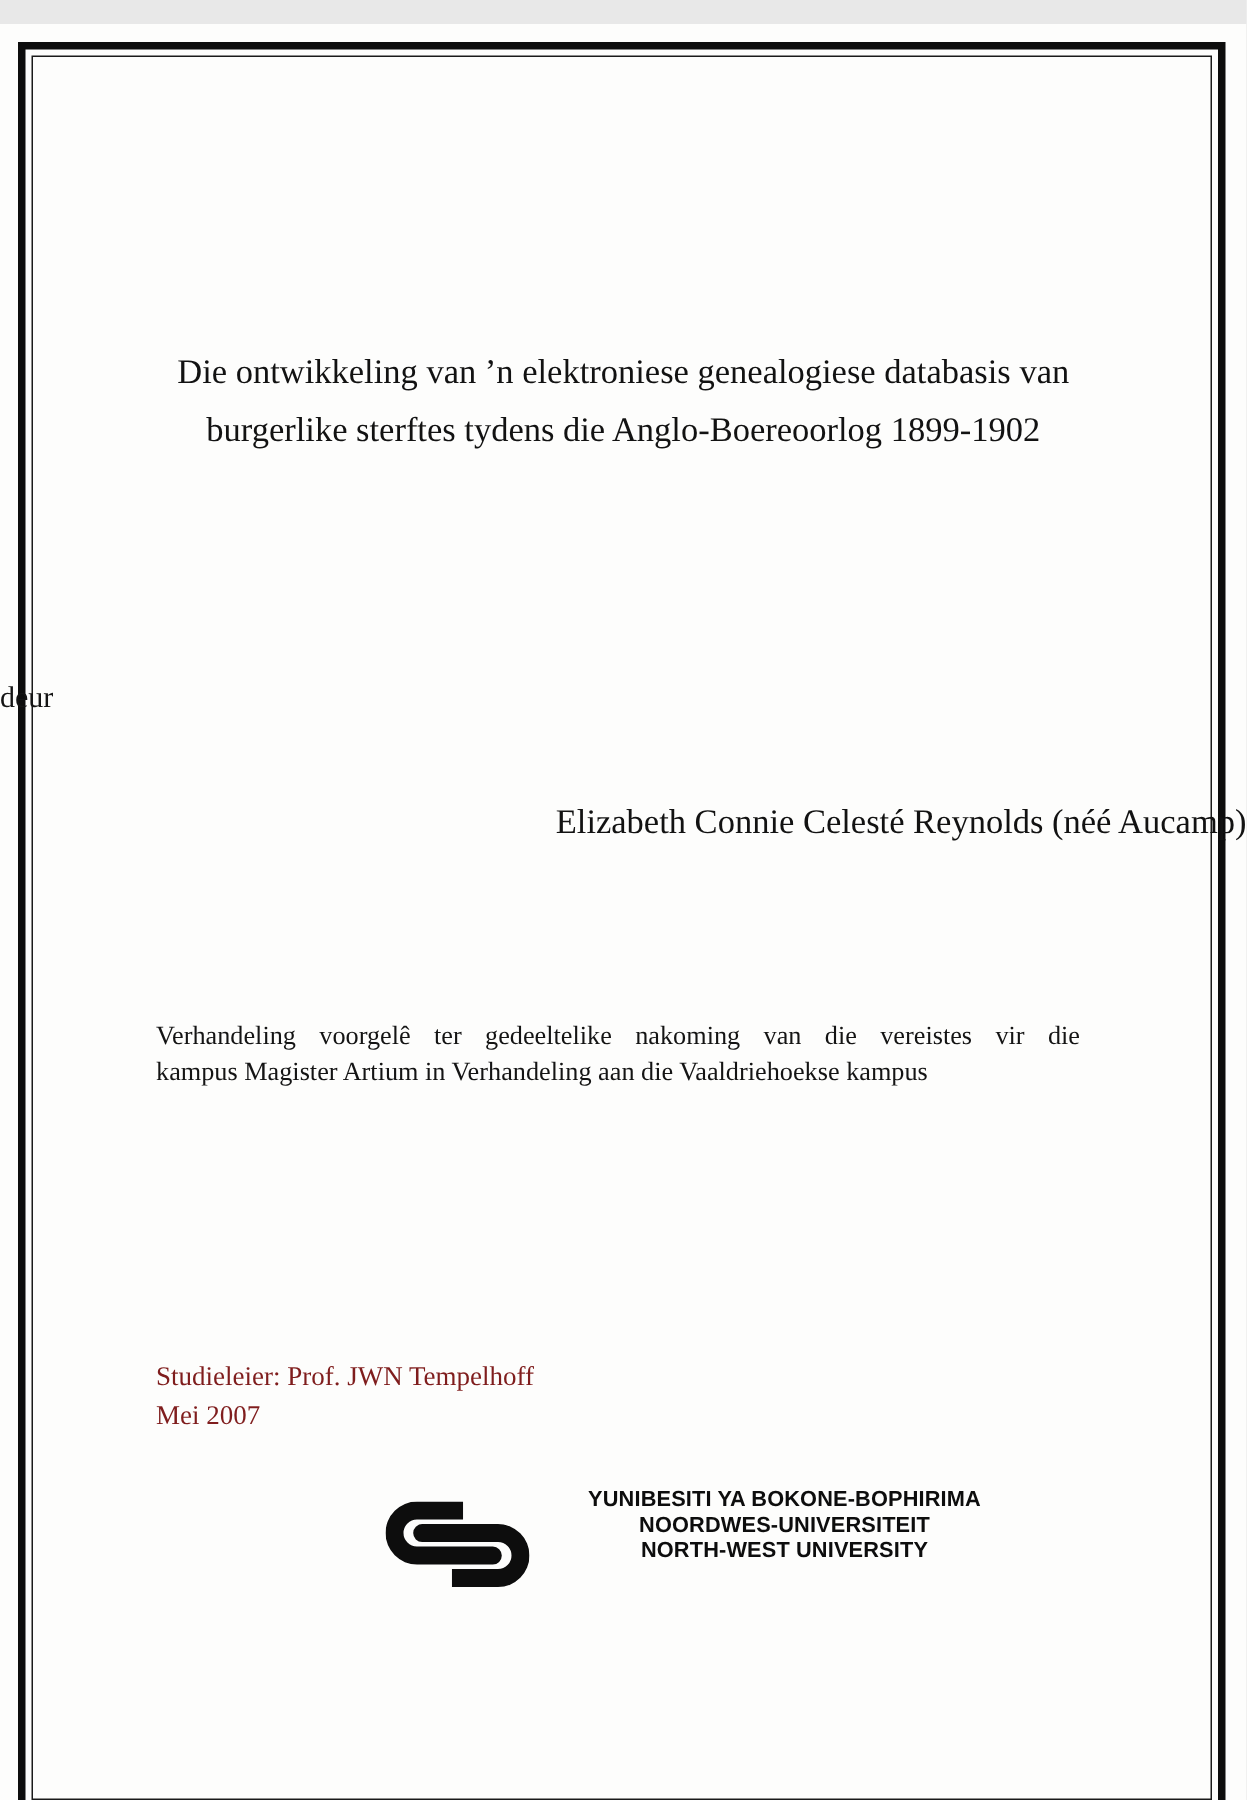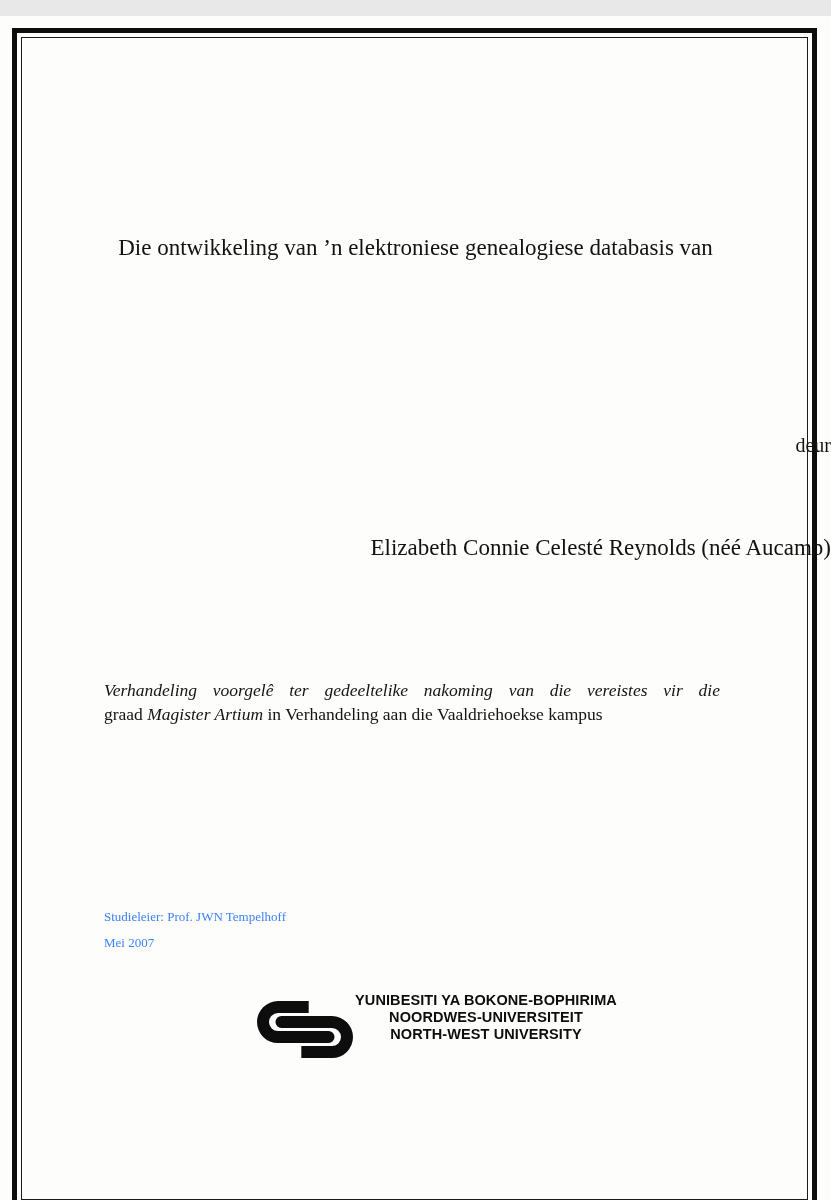--- a/index.html
+++ b/index.html
@@ -29,22 +29,22 @@
   .title {
     position: absolute;
     left: 60px; right: 60px; top: 212px;
     text-align: center;
     font-size: 23px;
     line-height: 39px;
     color: #121212;
   }
   .byline-label {
     position: absolute;
-    left: 0; right: 0; top: 418px;
-    text-align: right;
+    left: 0; right: 0; top: 438px;
+    text-align: left;
     font-size: 20px;
     color: #141414;
   }
   .author {
     position: absolute;
     left: 0; right: 0; top: 519px;
     text-align: right;
     font-size: 23px;
     color: #121212;
   }
@@ -52,35 +52,35 @@
     position: absolute;
     left: 104px; top: 663px;
     width: 616px;
     font-size: 17.5px;
     line-height: 23.5px;
     color: #141414;
   }
   .submission .line-justified {
     text-align: justify;
     text-align-last: justify;
-    font-style: italic;
   }
-  .submission .italic { font-style: italic; }
+  .submission .italic { }
   .supervisor-block {
     position: absolute;
     left: 104px; top: 888px;
-    font-size: 13px;
+    font-size: 18px;
     line-height: 26px;
-    color: #3b82f6;
+    color: #7f1d1d;
   }
   .logo {
     position: absolute;
     left: 257px; top: 976px;
     display: flex;
     align-items: flex-start;
+    gap: 37px;
   }
   .logo-mark {
     width: 96px;
     height: 61px;
     margin-top: 9px;
     flex: 0 0 auto;
   }
   .logo-text {
     margin-left: 2px;
     width: 262px;
@@ -97,29 +97,30 @@
 </head>
 <body>
 
 <div class="page">
 
   <div class="frame-outer"></div>
   <div class="frame-inner"></div>
 
   <div class="title">
     <div>Die ontwikkeling van ’n elektroniese genealogiese databasis van</div>
+    <div>burgerlike sterftes tydens die Anglo-Boereoorlog 1899-1902</div>
   </div>
 
   <div class="byline-label">deur</div>
 
   <div class="author">Elizabeth Connie Celesté Reynolds (néé Aucamp)</div>
 
   <div class="submission">
     <div class="line-justified">Verhandeling voorgelê ter gedeeltelike nakoming van die vereistes vir die</div>
-    <div><span>graad </span><span class="italic">Magister Artium</span><span> in Verhandeling aan die Vaaldriehoekse kampus</span></div>
+    <div><span>kampus </span><span class="italic">Magister Artium</span><span> in Verhandeling aan die Vaaldriehoekse kampus</span></div>
   </div>
 
   <div class="supervisor-block">
     <div>Studieleier: Prof. JWN Tempelhoff</div>
     <div>Mei 2007</div>
   </div>
 
   <div class="logo">
     <svg class="logo-mark" viewBox="0 0 104 66" xmlns="http://www.w3.org/2000/svg" aria-hidden="true">
       <g fill="#0d0d0d">

